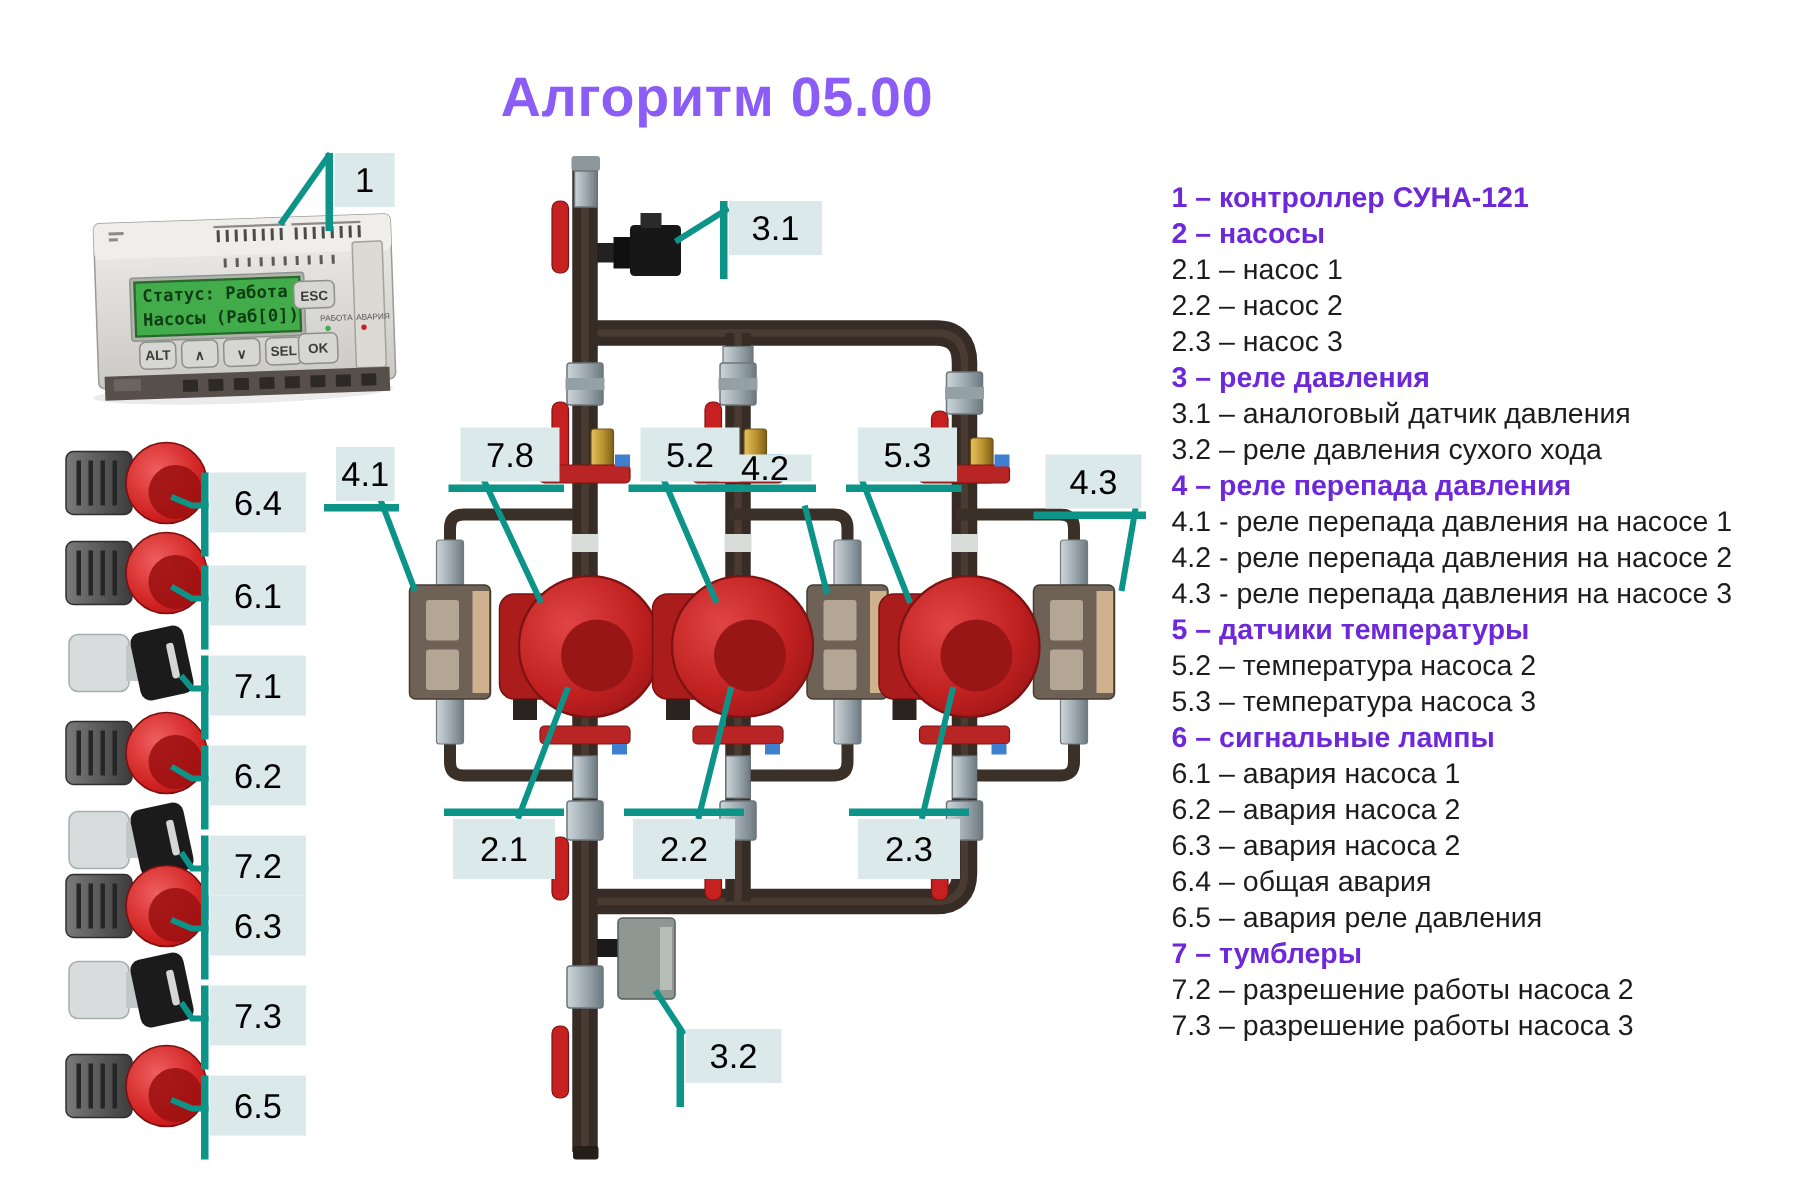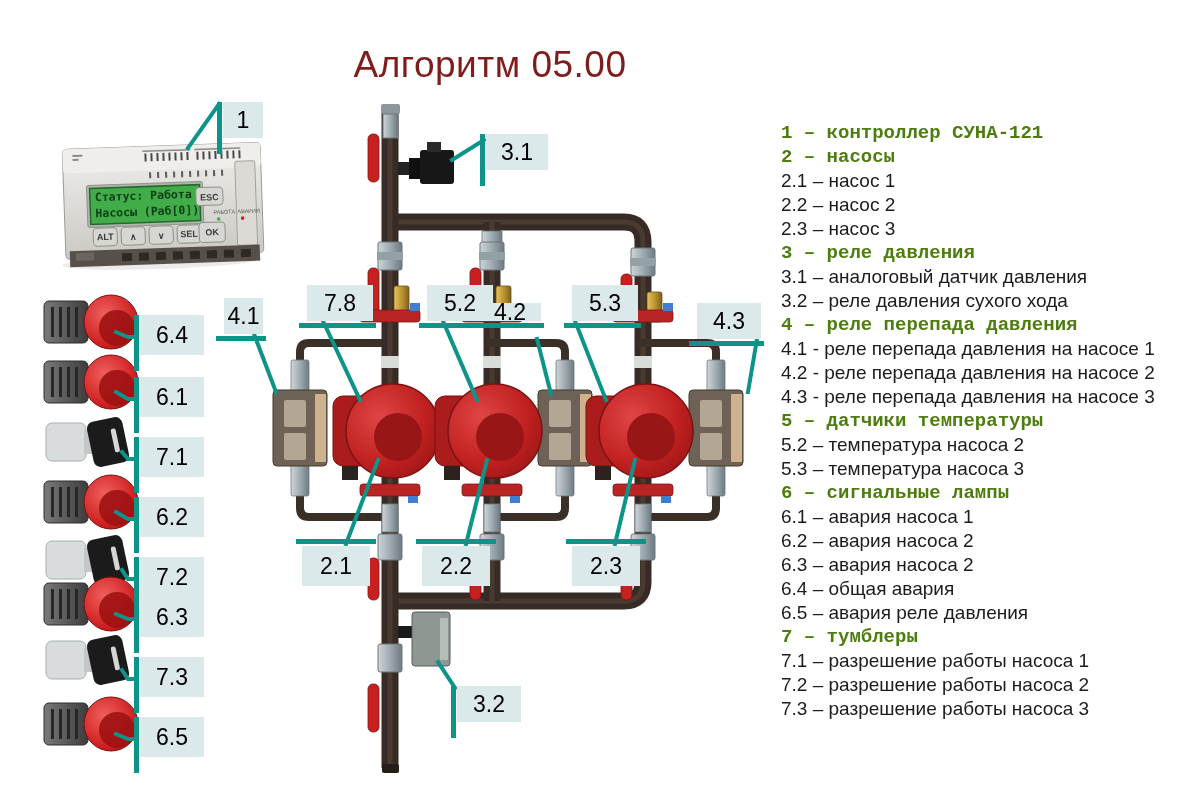--- a/index.html
+++ b/index.html
@@ -1,23 +1,23 @@
 <!DOCTYPE html>
 <html><head>
 <meta charset="utf-8">
 <style>
   html,body { margin:0; padding:0; background:#fff; }
   .stage { position:relative; width:1200px; height:800px; background:#ffffff;
            font-family:"Liberation Sans",sans-serif; overflow:hidden; }
   .art { position:absolute; left:0; top:0; }
-  .title { position:absolute; left:250px; top:44px; width:480px; text-align:center;
-           font-size:37px; font-weight:400; color:#7f1d1d; letter-spacing:.5px; }
+  .title { position:absolute; left:238px; top:44px; width:480px; text-align:center;
+           font-size:37px; font-weight:700; color:#8b5cf6; letter-spacing:.5px; }
   .legend { position:absolute; left:781px; top:121px; width:418px; }
   .legend-line { font-size:19px; line-height:24px; color:#1c1c1c; white-space:nowrap; }
-  .legend-heading { color:#4d7c0f; font-weight:700;font-family:Liberation Mono, monospace; }
+  .legend-heading { color:#6d28d9; font-weight:700; }
   .callout { position:absolute; background:#dce9ea; display:flex; align-items:center;
              justify-content:center; font-size:23px; color:#000; }
   .bar-left::before { content:""; position:absolute; left:-6px; top:0; width:5px;
              height:calc(100% + 16px); background:#0d9488; }
   .bar-under::after { content:""; position:absolute; left:-8px; right:-3px; bottom:-7px;
              height:5px; background:#0d9488; }
   .bar-over::before { content:""; position:absolute; left:-6px; right:-6px; top:-7px;
              height:5px; background:#0d9488; }
 </style>
 </head>
@@ -405,21 +405,20 @@
       <div class="legend-line legend-heading">5 – датчики температуры</div>
       <div class="legend-line">5.2 – температура насоса 2</div>
       <div class="legend-line">5.3 – температура насоса 3</div>
       <div class="legend-line legend-heading">6 – сигнальные лампы</div>
       <div class="legend-line">6.1 – авария насоса 1</div>
       <div class="legend-line">6.2 – авария насоса 2</div>
       <div class="legend-line">6.3 – авария насоса 2</div>
       <div class="legend-line">6.4 – общая авария</div>
       <div class="legend-line">6.5 – авария реле давления</div>
       <div class="legend-line legend-heading">7 – тумблеры</div>
-      <div class="legend-line">7.1 – разрешение работы насоса 1</div>
       <div class="legend-line">7.2 – разрешение работы насоса 2</div>
       <div class="legend-line">7.3 – разрешение работы насоса 3</div>
     </div>
 
 <div class="callout bar-left" style="left:223px;top:102px;width:40px;height:36px">1</div>
 <div class="callout bar-left" style="left:486px;top:134px;width:62px;height:36px">3.1</div>
 <div class="callout bar-under" style="left:224px;top:298px;width:39px;height:36px">4.1</div>
 <div class="callout bar-under" style="left:307px;top:285px;width:66px;height:36px">7.8</div>
 <div class="callout bar-under" style="left:427px;top:285px;width:66px;height:36px">5.2</div>
 <div class="callout bar-under" style="left:479px;top:303px;width:62px;height:18px">4.2</div>

